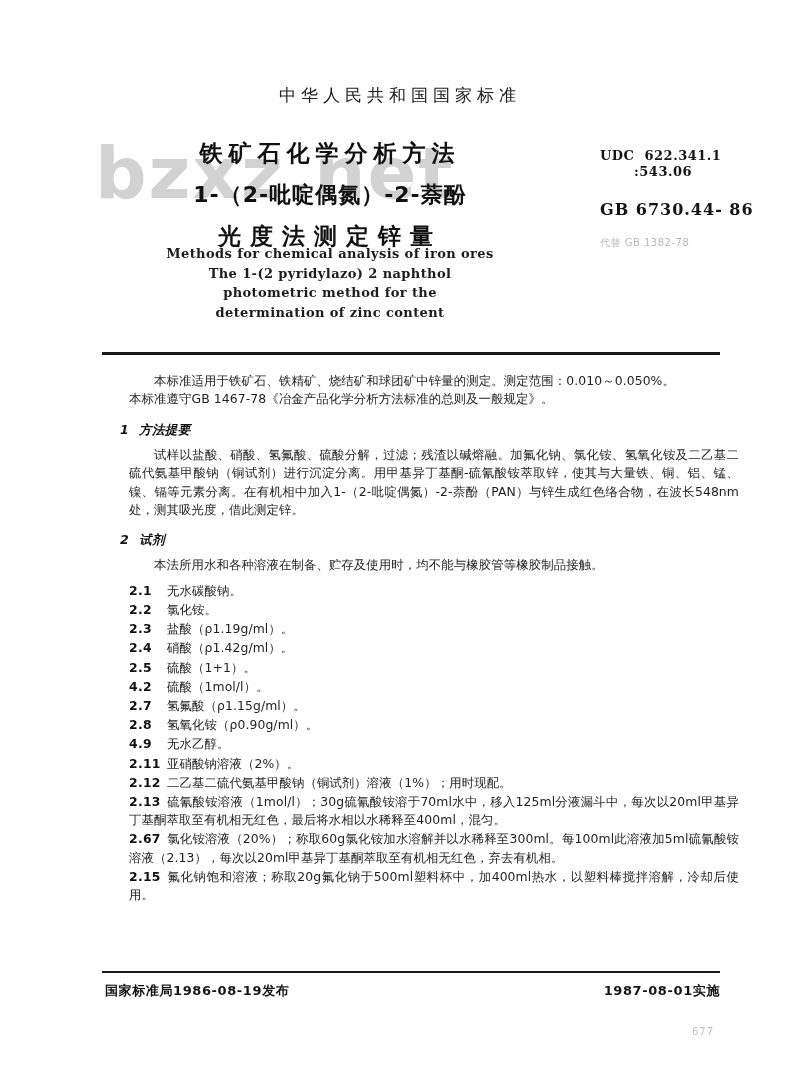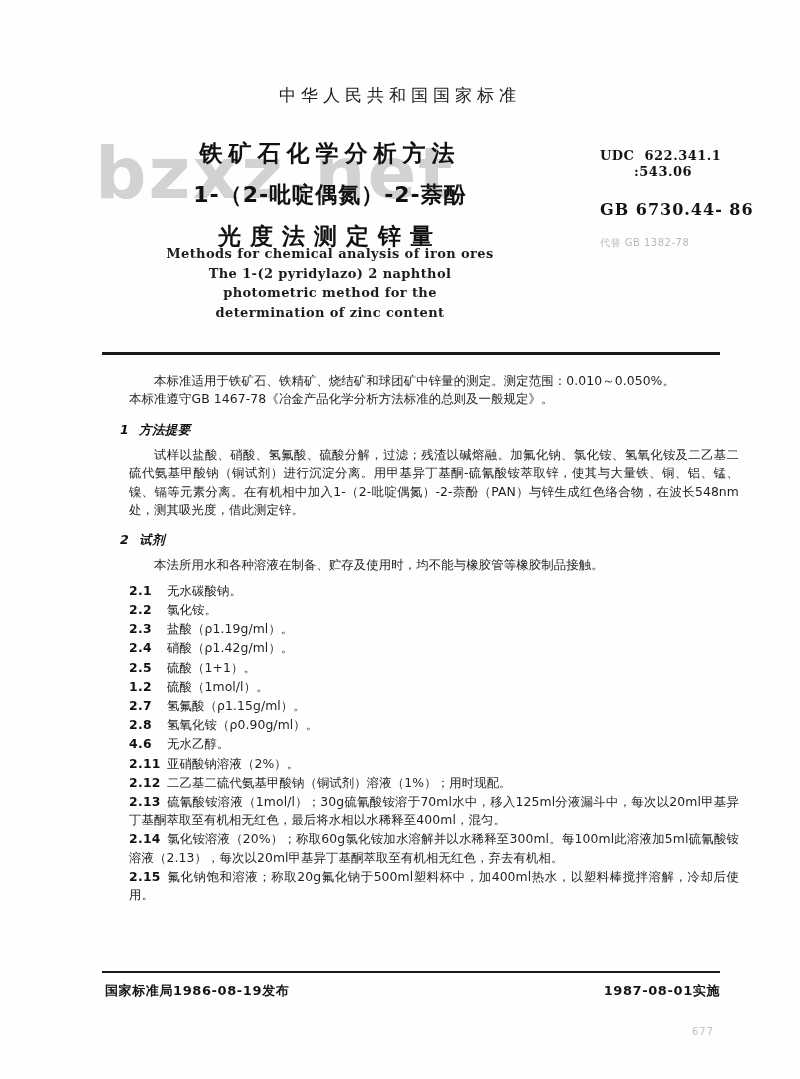--- a/index.html
+++ b/index.html
@@ -290,28 +290,28 @@
     <div class="sec-head"><span class="sec-num">2</span><span>试剂</span></div>
     <div class="para indent">本法所用水和各种溶液在制备、贮存及使用时，均不能与橡胶管等橡胶制品接触。</div>
 
     <div class="gap-sm"></div>
 
     <div class="item"><span class="num">2.1</span><span class="txt">无水碳酸钠。</span></div>
     <div class="item"><span class="num">2.2</span><span class="txt">氯化铵。</span></div>
     <div class="item"><span class="num">2.3</span><span class="txt">盐酸（ρ1.19g/ml）。</span></div>
     <div class="item"><span class="num">2.4</span><span class="txt">硝酸（ρ1.42g/ml）。</span></div>
     <div class="item"><span class="num">2.5</span><span class="txt">硫酸（1+1）。</span></div>
-    <div class="item"><span class="num">1.2</span><span class="txt">硫酸（1mol/l）。</span></div>
+    <div class="item"><span class="num">4.2</span><span class="txt">硫酸（1mol/l）。</span></div>
     <div class="item"><span class="num">2.7</span><span class="txt">氢氟酸（ρ1.15g/ml）。</span></div>
     <div class="item"><span class="num">2.8</span><span class="txt">氢氧化铵（ρ0.90g/ml）。</span></div>
-    <div class="item"><span class="num">4.6</span><span class="txt">无水乙醇。</span></div>
+    <div class="item"><span class="num">4.9</span><span class="txt">无水乙醇。</span></div>
     <div class="item"><span class="num">2.11</span><span class="txt">亚硝酸钠溶液（2%）。</span></div>
     <div class="item"><span class="num">2.12</span><span class="txt">二乙基二硫代氨基甲酸钠（铜试剂）溶液（1%）；用时现配。</span></div>
     <div class="item"><span class="num">2.13</span><span class="txt">硫氰酸铵溶液（1mol/l）；30g硫氰酸铵溶于70ml水中，移入125ml分液漏斗中，每次以20ml甲基异丁基酮萃取至有机相无红色，最后将水相以水稀释至400ml，混匀。</span></div>
-    <div class="item"><span class="num">2.14</span><span class="txt">氯化铵溶液（20%）；称取60g氯化铵加水溶解并以水稀释至300ml。每100ml此溶液加5ml硫氰酸铵溶液（2.13），每次以20ml甲基异丁基酮萃取至有机相无红色，弃去有机相。</span></div>
+    <div class="item"><span class="num">2.67</span><span class="txt">氯化铵溶液（20%）；称取60g氯化铵加水溶解并以水稀释至300ml。每100ml此溶液加5ml硫氰酸铵溶液（2.13），每次以20ml甲基异丁基酮萃取至有机相无红色，弃去有机相。</span></div>
     <div class="item"><span class="num">2.15</span><span class="txt">氟化钠饱和溶液；称取20g氟化钠于500ml塑料杯中，加400ml热水，以塑料棒搅拌溶解，冷却后使用。</span></div>
   </div>
 
   <div class="rule-bottom"></div>
 
   <div class="footer">
     <div class="footer-left">国家标准局1986-08-19发布</div>
     <div class="footer-right">1987-08-01实施</div>
   </div>
 

